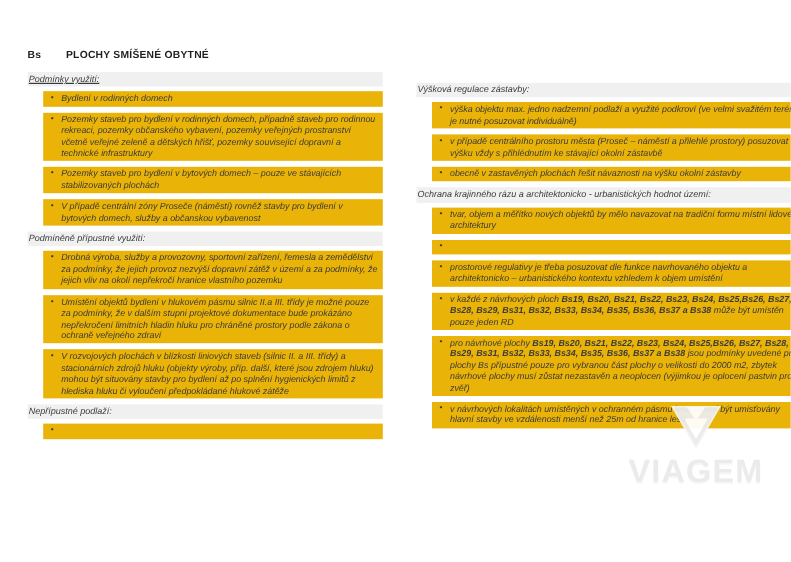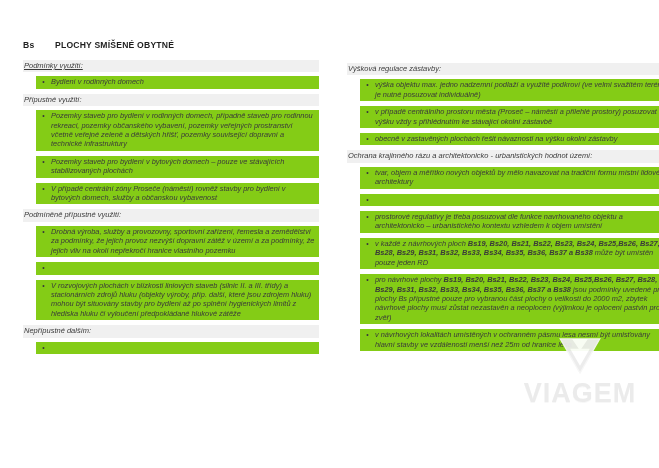--- a/index.html
+++ b/index.html
@@ -46,21 +46,21 @@
     margin-bottom: 4px;
     color: #3a3a3a;
   }
   .sec-heading.underlined { text-decoration: underline; }
   ul.bullets { list-style: none; margin: 0 0 2px 0; padding: 0; }
   ul.bullets li {
     display: flex;
     font-style: italic;
     font-size: 7.4px;
     line-height: 9.4px;
-    background: #84cc16;
+    background: #eab308;
     margin: 0 0 5px 13px;
     padding: 1px 3px 2px 0;
     color: #3a3a3a;
   }
   ul.bullets .bullet {
     flex: none;
     width: 15px;
     text-align: center;
     font-style: normal;
     font-size: 7px;
@@ -99,21 +99,20 @@
 
   <div class="columns">
     <section class="col left">
         <div class="sec-heading underlined">Podmínky využití:</div>
         <ul class="bullets">
           <li>
             <span class="bullet">•</span>
             <span class="li-text">Bydlení v rodinných domech</span>
           </li>
         </ul>
-        <div class="sec-heading">Přípustné využití:</div>
         <ul class="bullets">
           <li>
             <span class="bullet">•</span>
             <span class="li-text">Pozemky staveb pro bydlení v rodinných domech, případně staveb pro rodinnou rekreaci, pozemky občanského vybavení, pozemky veřejných prostranství včetně veřejné zeleně a dětských hřišť, pozemky související dopravní a technické infrastruktury</span>
           </li>
           <li>
             <span class="bullet">•</span>
             <span class="li-text">Pozemky staveb pro bydlení v bytových domech – pouze ve stávajících stabilizovaných plochách</span>
           </li>
           <li>
@@ -122,27 +121,28 @@
           </li>
         </ul>
         <div class="sec-heading">Podmíněně přípustné využití:</div>
         <ul class="bullets">
           <li>
             <span class="bullet">•</span>
             <span class="li-text">Drobná výroba, služby a provozovny, sportovní zařízení, řemesla a zemědělství za podmínky, že jejich provoz nezvýší dopravní zátěž v území a za podmínky, že jejich vliv na okolí nepřekročí hranice vlastního pozemku</span>
           </li>
           <li>
             <span class="bullet">•</span>
+            <span class="li-text">Umístění objektů bydlení v hlukovém pásmu silnic II.a III. třídy je možné pouze za podmínky, že v dalším stupni projektové dokumentace bude prokázáno nepřekročení limitních hladin hluku pro chráněné prostory podle zákona o ochraně veřejného zdraví</span>
           </li>
           <li>
             <span class="bullet">•</span>
             <span class="li-text">V rozvojových plochách v blízkosti liniových staveb (silnic II. a III. třídy) a stacionárních zdrojů hluku (objekty výroby, příp. další, které jsou zdrojem hluku) mohou být situovány stavby pro bydlení až po splnění hygienických limitů z hlediska hluku či vyloučení předpokládané hlukové zátěže</span>
           </li>
         </ul>
-        <div class="sec-heading">Nepřípustné dalším:</div>
+        <div class="sec-heading">Nepřípustné podlaží:</div>
         <ul class="bullets">
           <li>
             <span class="bullet">•</span>
           </li>
         </ul>
       </section>
     <section class="col right">
         <div class="sec-heading">Výšková regulace zástavby:</div>
         <ul class="bullets">
           <li>

